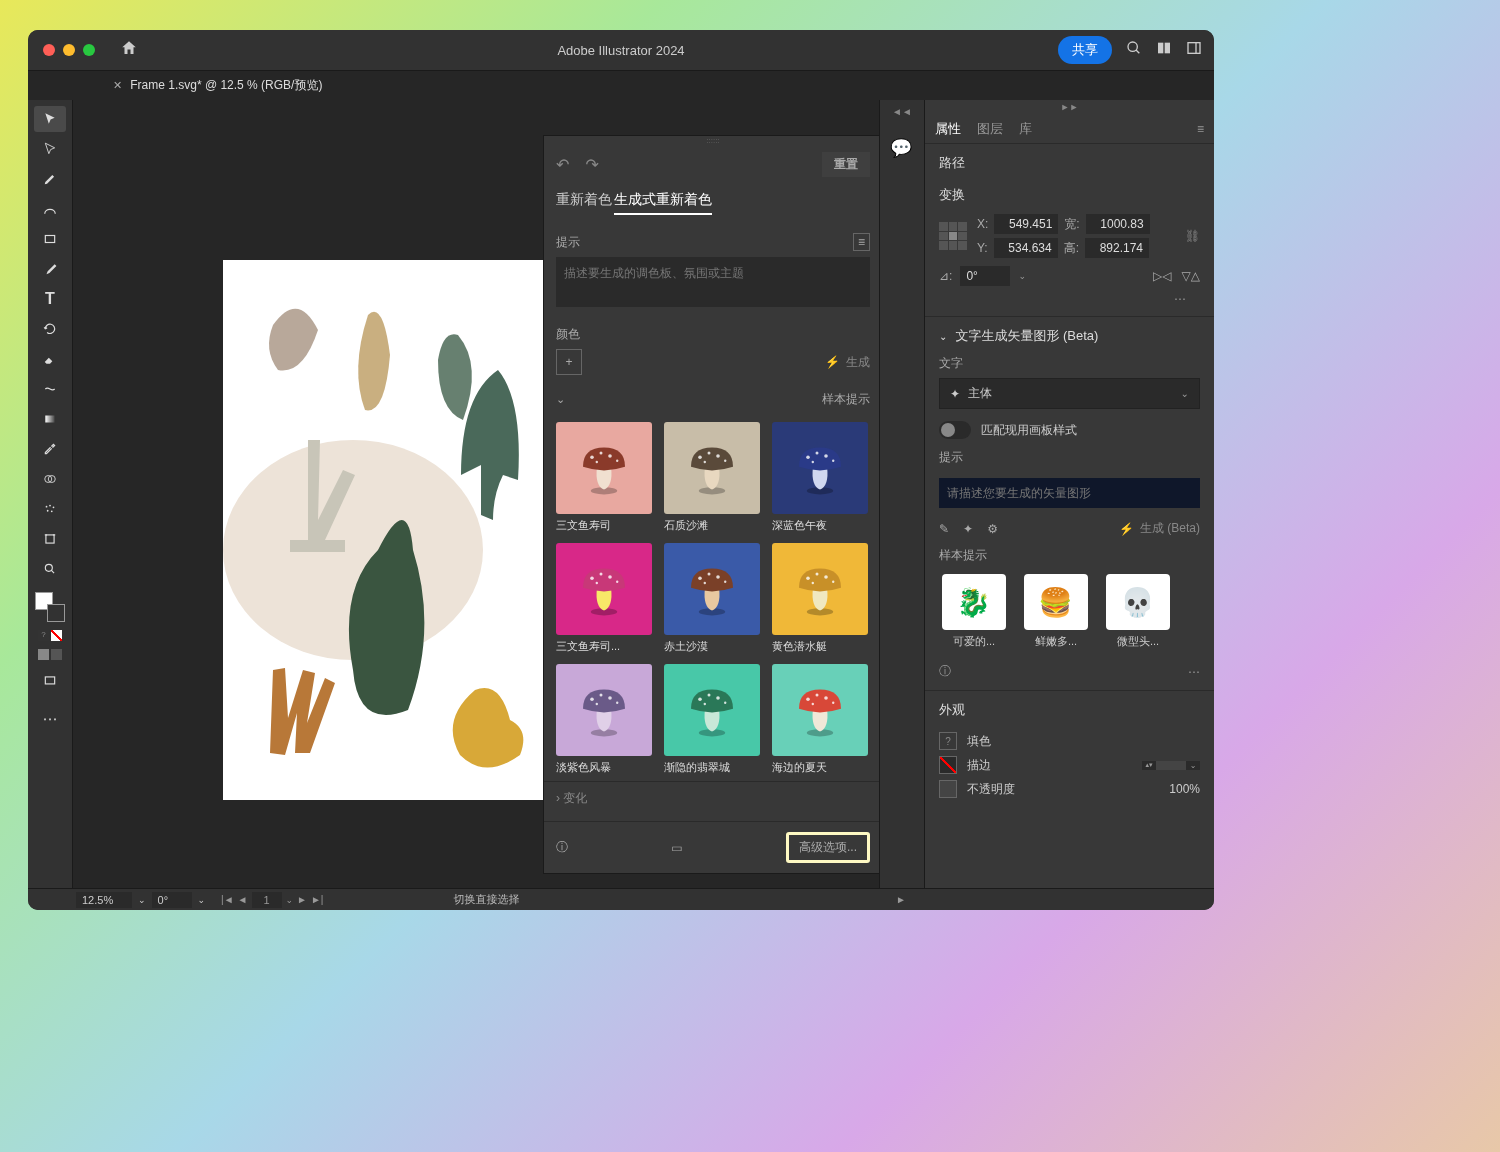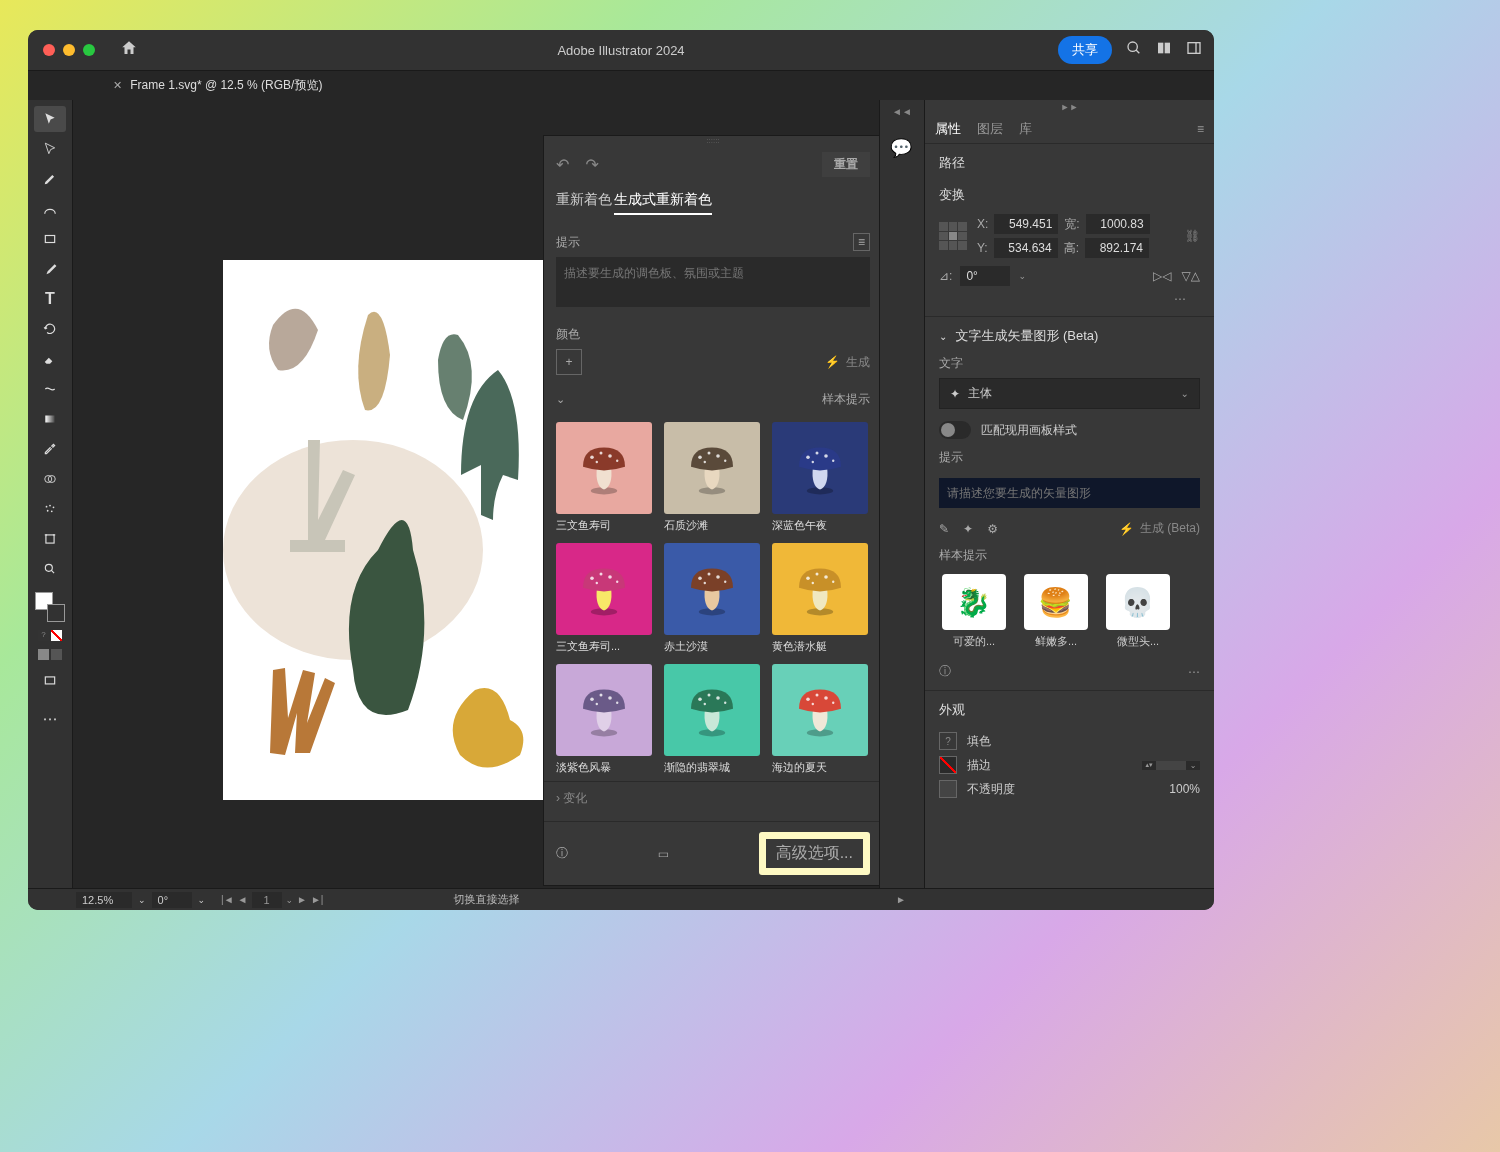--- a/index.html
+++ b/index.html
@@ -50,21 +50,21 @@
 .ctx-label { font-size: 12px; color: #aaa; margin-bottom: 6px; display:flex; justify-content:space-between; align-items:center;}
 .ctx-textarea { width: 100%; height: 50px; background: #2a2a2a; border: none; color: #888; font-size: 12px; padding: 8px; resize: none; }
 .ctx-color-row { display: flex; align-items: center; gap: 10px; }
 .ctx-add-color { width: 26px; height: 26px; border: 1px solid #666; display: flex; align-items: center; justify-content: center; color: #aaa; }
 .ctx-generate { margin-left: auto; color: #888; display: flex; align-items: center; gap: 6px; }
 .sample-grid { display: grid; grid-template-columns: repeat(3, 1fr); gap: 10px; padding: 6px 12px; }
 .sample-item { display: flex; flex-direction: column; align-items: flex-start; gap: 4px; }
 .sample-thumb { width: 96px; height: 92px; border-radius: 3px; display: flex; align-items: center; justify-content: center; }
 .sample-label { font-size: 11px; color: #ddd; white-space: nowrap; overflow: hidden; text-overflow: ellipsis; max-width: 96px; }
 .ctx-footer { display: flex; align-items: center; padding: 10px 12px; gap: 12px; color: #aaa; border-top:1px solid #2a2a2a; margin-top:6px;}
-.ctx-adv { margin-left: auto; border: 7px solid #fef9c3; padding: 4px 10px; border-radius: 3px; font-size: 16px; }
+.ctx-adv { margin-left: auto; border: 3px solid #fef9c3; padding: 4px 10px; border-radius: 3px; font-size: 12px; }
 .collapse-row { padding:8px 12px; color:#888; font-size:12px; border-top:1px solid #2a2a2a;}
 
 .mid-rail { width: 45px; background: #323232; border-left: 1px solid #1a1a1a; display: flex; flex-direction: column; align-items: center; padding-top: 6px; gap: 10px; }
 .mid-rail .collapse-arrows { color: #888; font-size: 10px; }
 .mid-rail .chat-icon { color: #888; font-size: 18px; margin-top: 10px; }
 
 .right-panel { width: 290px; background: #383838; border-left: 1px solid #1a1a1a; display: flex; flex-direction: column; color: #ccc; font-size: 12px; overflow-y: hidden; position: relative; }
 .rp-collapse { text-align: center; color: #888; font-size: 9px; padding: 2px 0; }
 .rp-tabs { display: flex; padding: 0 10px; gap: 16px; border-bottom: 1px solid #2a2a2a; align-items: center; height: 30px; }
 .rp-tab { font-size: 13px; padding: 6px 0; color: #999; }

